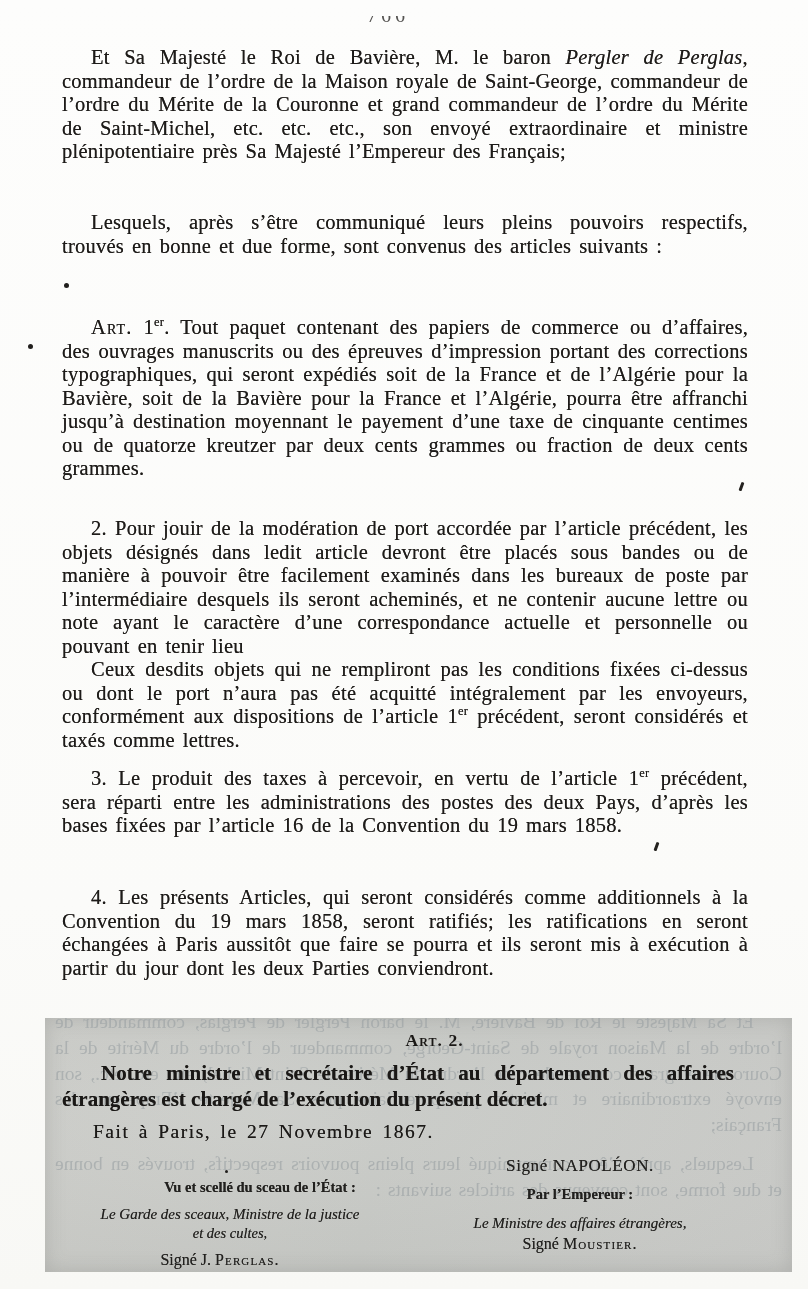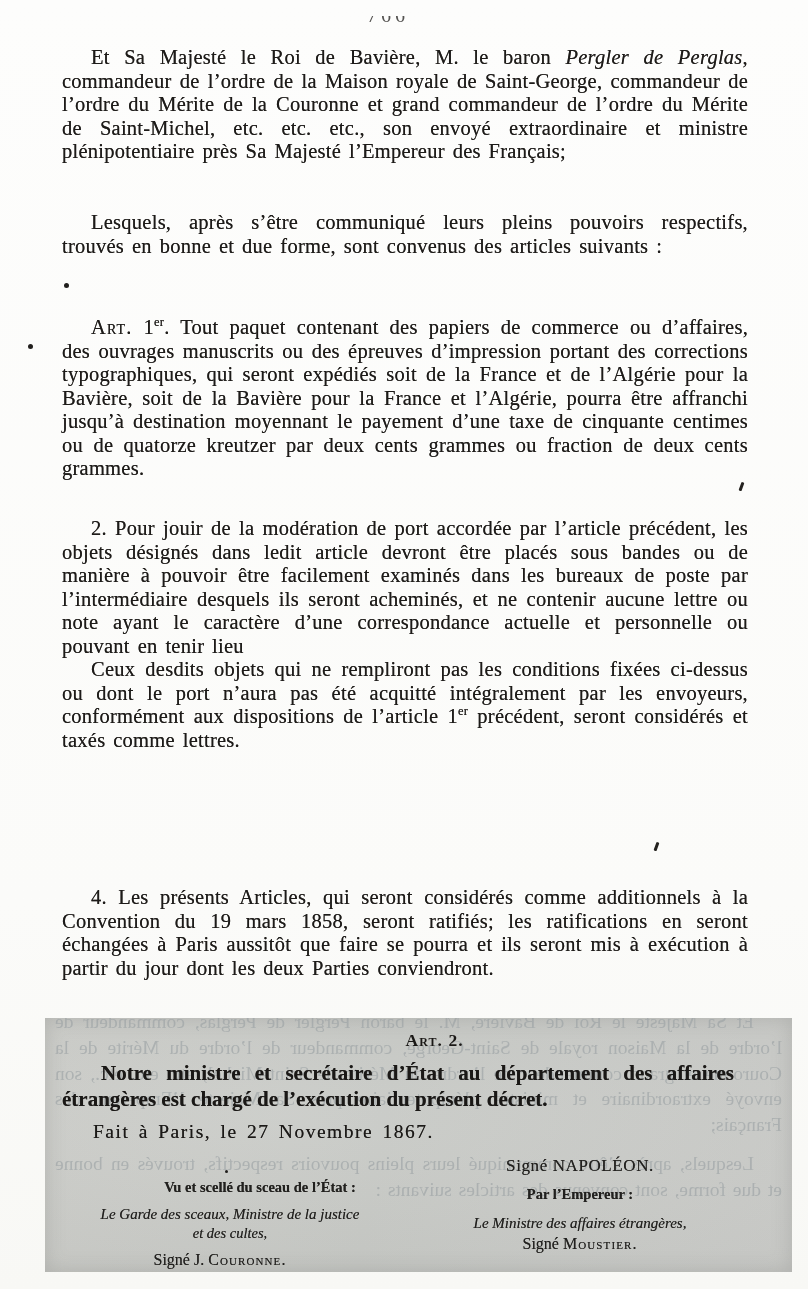--- a/index.html
+++ b/index.html
@@ -80,20 +80,21 @@
   <p class="para" style="top:46px"><span>Et Sa Majesté le Roi de Bavière, M. le baron </span><span class="it">Pergler de Perglas</span><span>, commandeur de l’ordre de la Maison royale de Saint-George, commandeur de l’ordre du Mérite de la Couronne et grand commandeur de l’ordre du Mérite de Saint-Michel, etc. etc. etc., son envoyé extraordinaire et ministre plénipotentiaire près Sa Majesté l’Empereur des Français;</span></p>
 
   <p class="para" style="top:211px">Lesquels, après s’être communiqué leurs pleins pouvoirs respectifs, trouvés en bonne et due forme, sont convenus des articles suivants :</p>
 
   <p class="para" style="top:316px"><span class="sc">Art.</span><span> 1</span><sup class="ord">er</sup><span>. Tout paquet contenant des papiers de commerce ou d’affaires, des ouvrages manuscrits ou des épreuves d’impression portant des corrections typographiques, qui seront expédiés soit de la France et de l’Algérie pour la Bavière, soit de la Bavière pour la France et l’Algérie, pourra être affranchi jusqu’à destination moyennant le payement d’une taxe de cinquante centimes ou de quatorze kreutzer par deux cents grammes ou fraction de deux cents grammes.</span></p>
 
   <p class="para" style="top:517px">2. Pour jouir de la modération de port accordée par l’article précédent, les objets désignés dans ledit article devront être placés sous bandes ou de manière à pouvoir être facilement examinés dans les bureaux de poste par l’intermédiaire desquels ils seront acheminés, et ne contenir aucune lettre ou note ayant le caractère d’une correspondance actuelle et personnelle ou pouvant en tenir lieu</p>
 
   <p class="para" style="top:658px"><span>Ceux desdits objets qui ne rempliront pas les conditions fixées ci-dessus ou dont le port n’aura pas été acquitté intégralement par les envoyeurs, conformément aux dispositions de l’article 1</span><sup class="ord">er</sup><span> précédent, seront considérés et taxés comme lettres.</span></p>
 
+  <p class="para" style="top:767px"><span>3. Le produit des taxes à percevoir, en vertu de l’article 1</span><sup class="ord">er</sup><span> précédent, sera réparti entre les administrations des postes des deux Pays, d’après les bases fixées par l’article 16 de la Convention du 19 mars 1858.</span></p>
 
   <p class="para" style="top:886px">4. Les présents Articles, qui seront considérés comme additionnels à la Convention du 19 mars 1858, seront ratifiés; les ratifications en seront échangées à Paris aussitôt que faire se pourra et ils seront mis à exécution à partir du jour dont les deux Parties conviendront.</p>
 
   <i class="speck" style="left:64px;top:283px;width:5px;height:5px"></i>
   <i class="speck" style="left:28px;top:344px;width:5px;height:5px"></i>
   <i class="slashmark" style="left:740px;top:482px"></i>
   <i class="slashmark" style="left:655px;top:842px"></i>
 
   <div class="inset">
 
@@ -119,18 +120,18 @@
       <div class="sigline sig-ministre">Le Ministre des affaires étrangères,</div>
 
       <div class="sigline sig-moustier"><span>Signé </span><span class="sc">Moustier.</span></div>
 
       <div class="sigline sig-vuscelle">Vu et scellé du sceau de l’État :</div>
 
       <div class="sigline sig-garde">Le Garde des sceaux, Ministre de la justice</div>
 
       <div class="sigline sig-cultes">et des cultes,</div>
 
-      <div class="sigline sig-baroche"><span>Signé J. </span><span class="sc">Couronne.</span></div>
+      <div class="sigline sig-baroche"><span>Signé J. </span><span class="sc">Perglas.</span></div>
 
     </div>
   </div>
 
 </div>
 
 </body></html>

